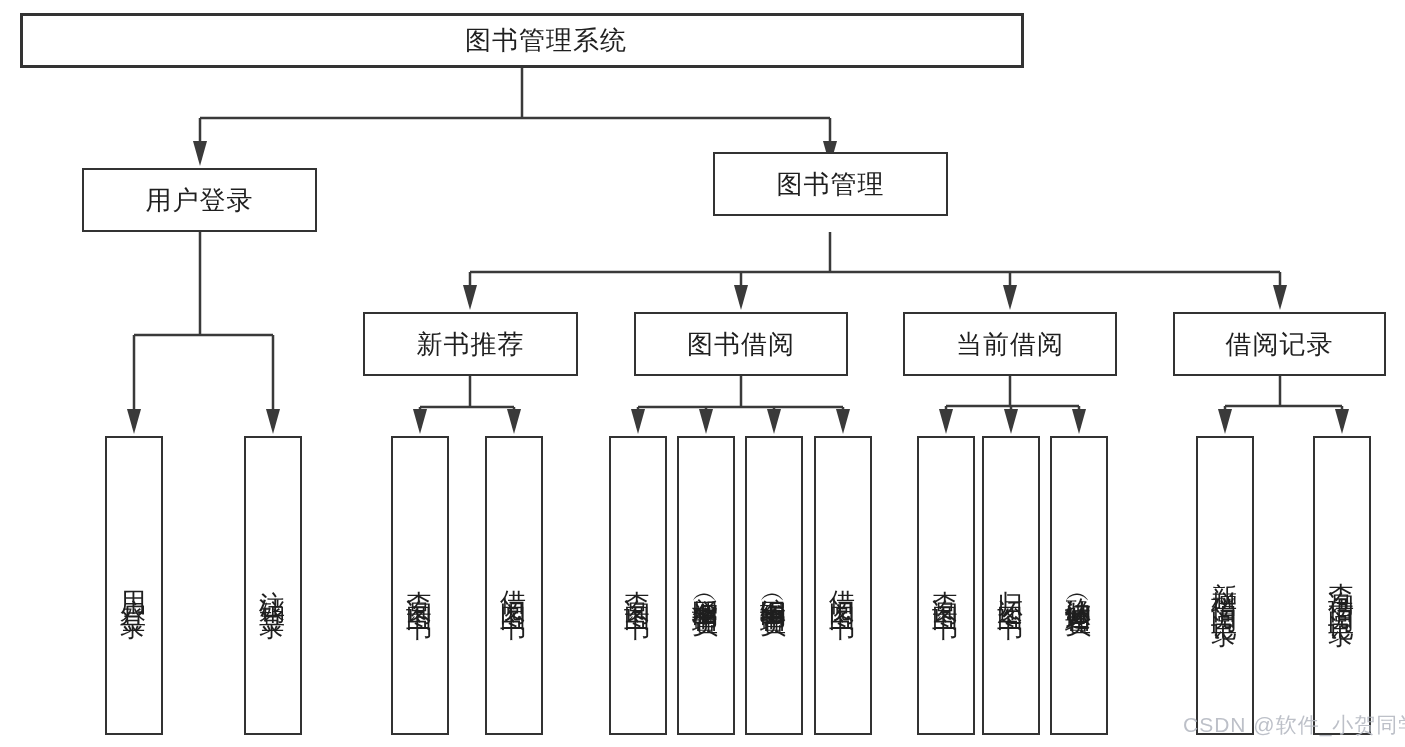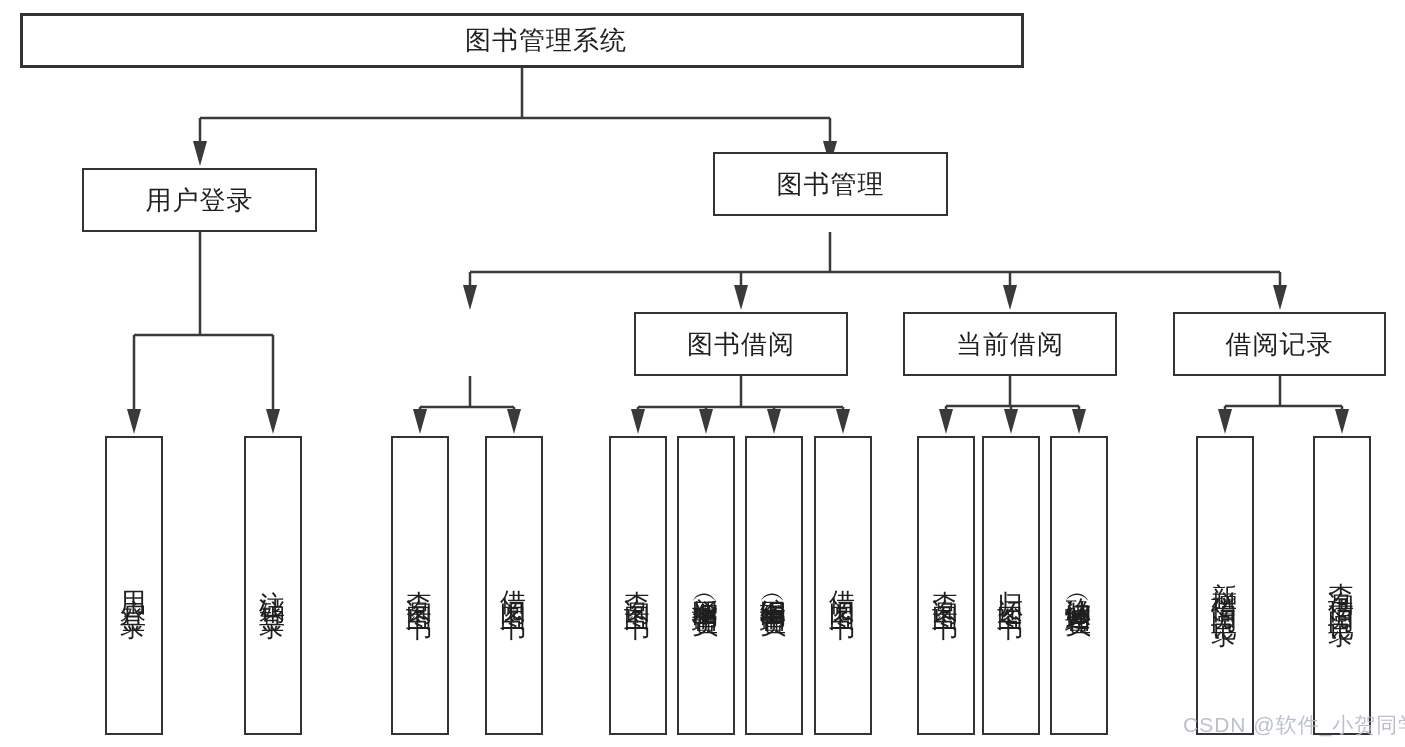--- a/index.html
+++ b/index.html
@@ -83,20 +83,21 @@
       <polygon points="1218,409 1232,409 1225,434"></polygon>
       <polygon points="1335,409 1349,409 1342,434"></polygon>
     </g>
   </svg>
 
   <div class="node root" style="left:20px;top:13px;width:1004px;height:55px;">图书管理系统</div>
 
   <div class="node" style="left:82px;top:168px;width:235px;height:64px;">用户登录</div>
   <div class="node" style="left:713px;top:152px;width:235px;height:64px;">图书管理</div>
 
+  <div class="node" style="left:363px;top:312px;width:215px;height:64px;">新书推荐</div>
   <div class="node" style="left:634px;top:312px;width:214px;height:64px;">图书借阅</div>
   <div class="node" style="left:903px;top:312px;width:214px;height:64px;">当前借阅</div>
   <div class="node" style="left:1173px;top:312px;width:213px;height:64px;">借阅记录</div>
 
   <div class="node leaf" style="left:105px;top:436px;width:58px;height:299px;">用户登录</div>
   <div class="node leaf" style="left:244px;top:436px;width:58px;height:299px;">注销登录</div>
 
   <div class="node leaf" style="left:391px;top:436px;width:58px;height:299px;">查询图书</div>
   <div class="node leaf" style="left:485px;top:436px;width:58px;height:299px;">借阅图书</div>
 

